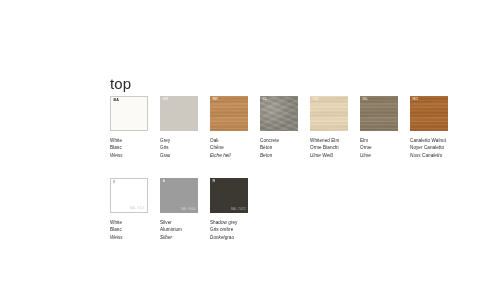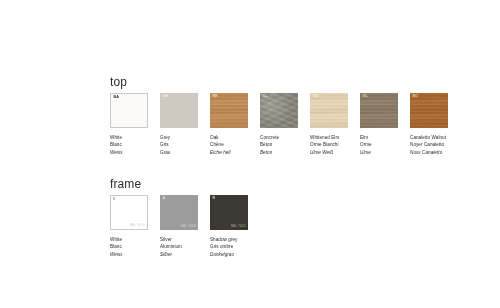--- a/index.html
+++ b/index.html
@@ -34,21 +34,21 @@
     line-height: 1;
     color: #1a1a1a;
   }
 
   
   .section { position: absolute; }
   .section-top   { left: 110px; top: 76px; }
   .section-frame { left: 110px; top: 178px; }
 
   .section-heading {
-    font-size: 12px;
+    font-size: 15px;
     font-weight: normal;
     color: #2b2b2b;
     letter-spacing: 0.1px;
     margin-bottom: 5px;
     line-height: 1;
   }
 
   .swatch-row {
     display: flex;
     align-items: flex-start;
@@ -242,21 +242,20 @@
           <div class="swatch-labels">
             <div class="label-en">Canaletto Walnut</div>
             <div class="label-fr">Noyer Canaletto</div>
             <div class="label-de">Nuss Canaletto</div>
           </div>
         </div>
       </div>
   </div>
 
   <div class="section section-frame">
-    <div class="section-heading">frame</div>
     <div class="swatch-row" id="row-frame">
         <div class="swatch-cell">
           <div class="swatch-chip bordered" style="background: rgb(255, 255, 255);">
             <div class="grain grain-flat"></div>
             <div class="chip-code dark">I</div>
             <div class="chip-ral dark">RAL 9016</div>
           </div>
           <div class="swatch-labels">
             <div class="label-en">White</div>
             <div class="label-fr">Blanc</div>

